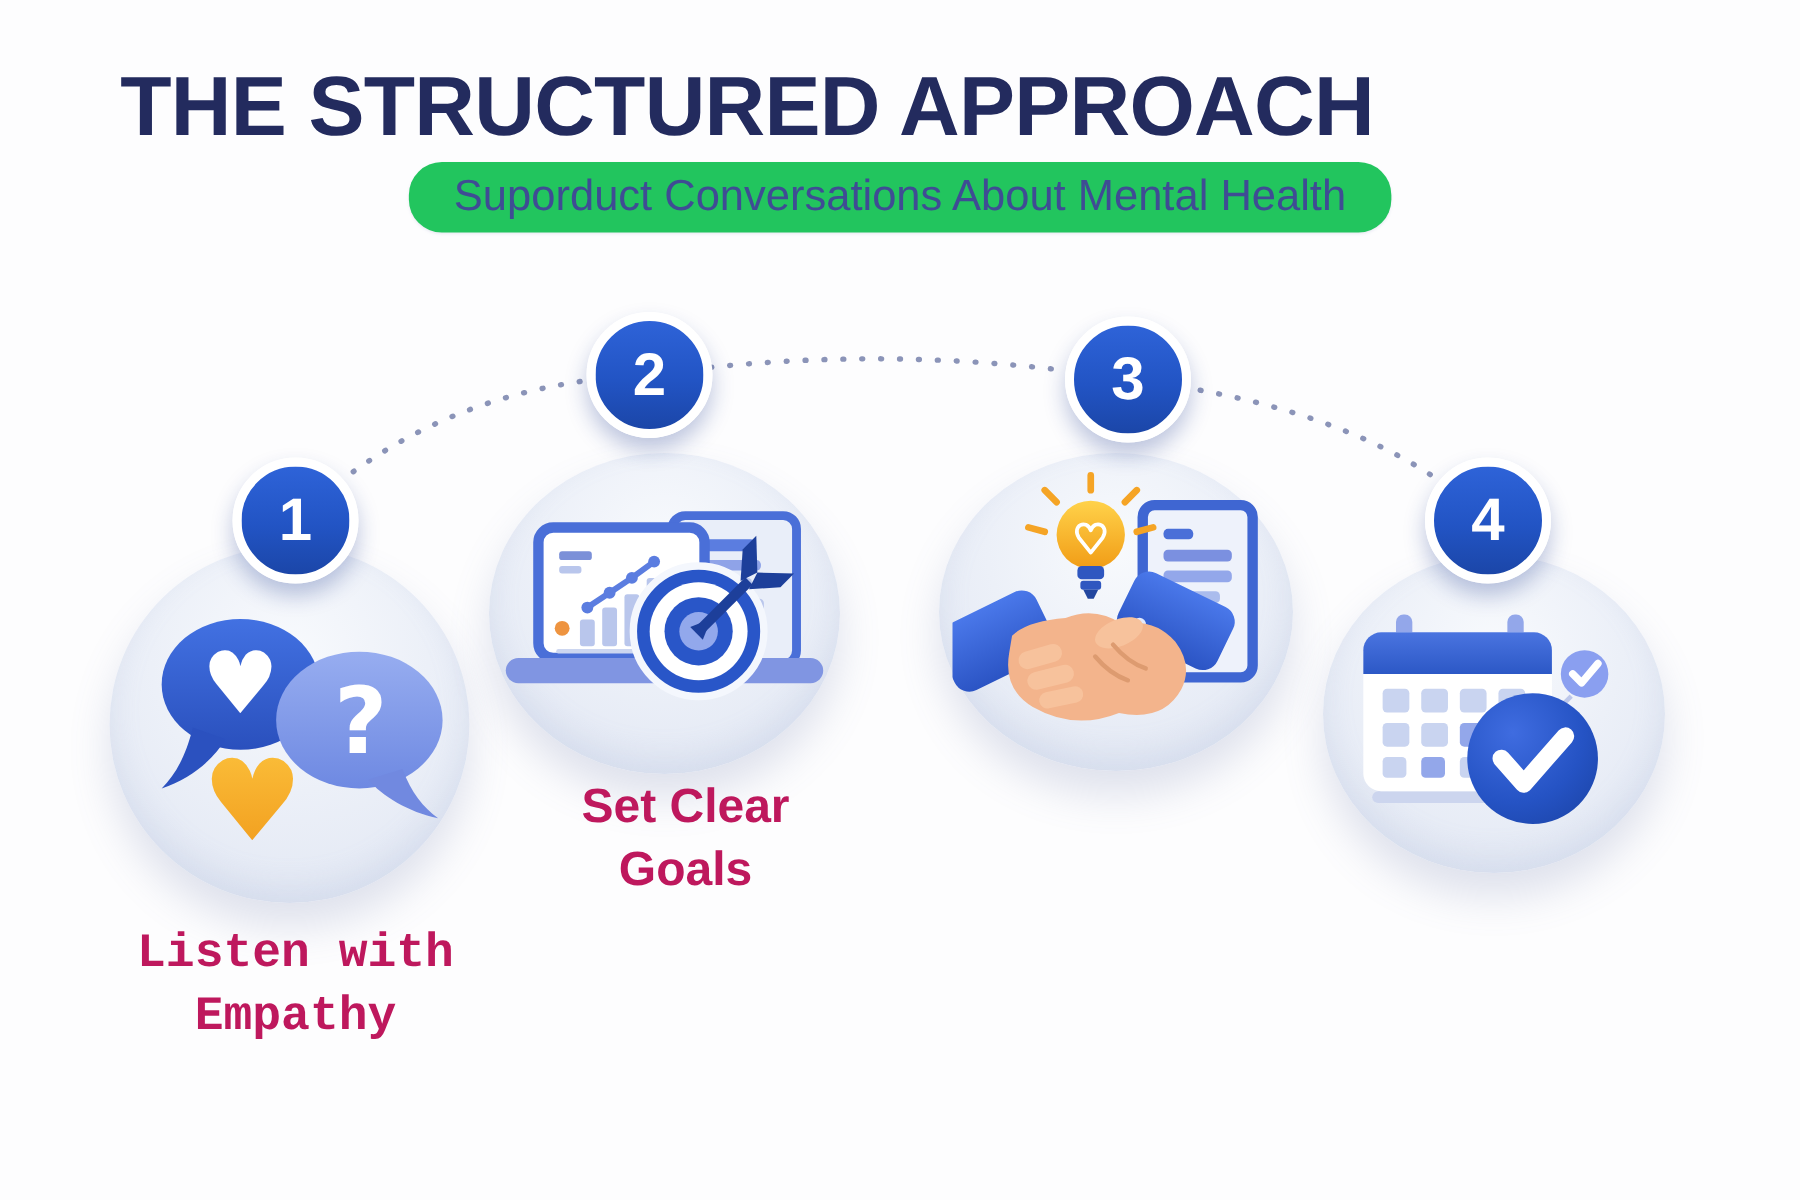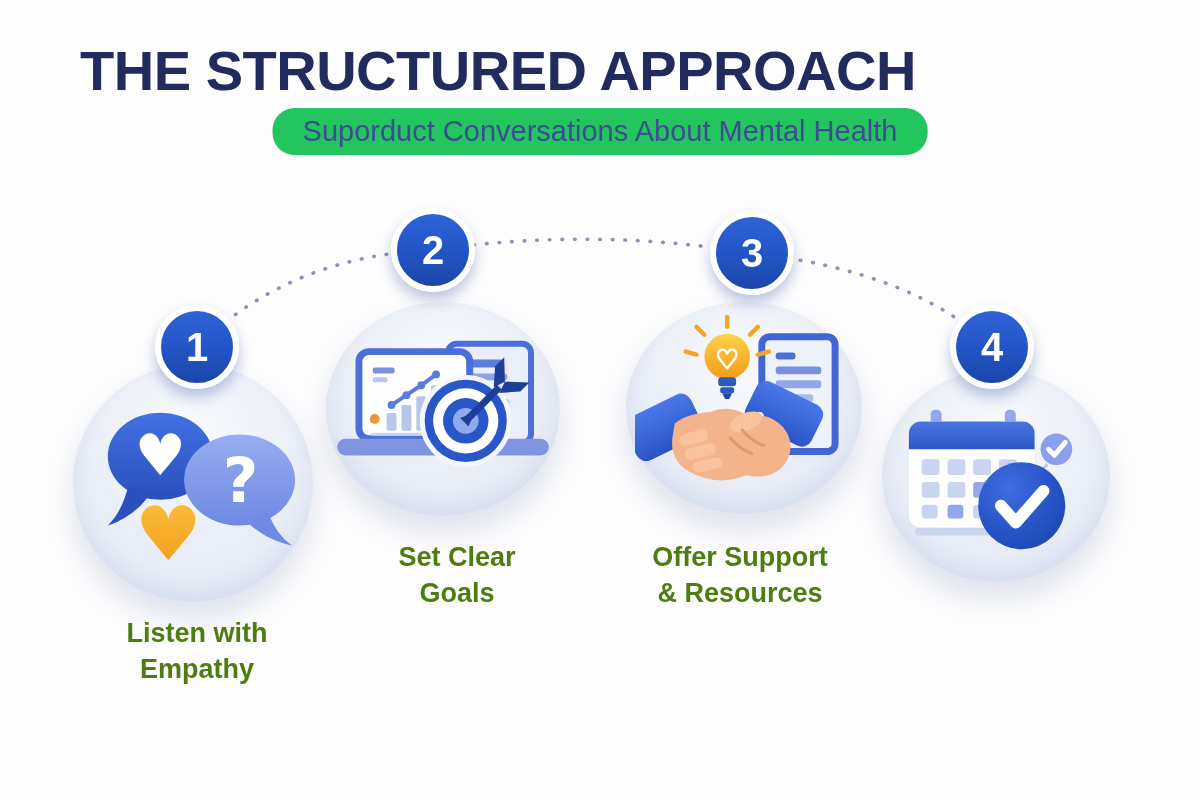--- a/index.html
+++ b/index.html
@@ -34,23 +34,22 @@
   .badge{
     position:absolute;width:72px;height:72px;border-radius:50%;
     background:linear-gradient(180deg,#2e63d8 0%,#2254c4 55%,#1b46a8 100%);
     border:6px solid #fff;
     box-shadow:0 8px 14px rgba(25,55,140,.28);
     display:flex;align-items:center;justify-content:center;
   }
   .badge span{color:#fff;font-size:40px;font-weight:800;line-height:1;}
   .step-label{
     position:absolute;width:280px;text-align:center;
-    font-size:27px;font-weight:700;line-height:1.32;color:#4d7c0f;
+    font-size:32px;font-weight:700;line-height:1.32;color:#be185d;
     white-space:pre-line;
-    margin-top:24px;
   }
   svg{display:block;}
 </style>
 </head>
 <body>
 
 <div class="canvas">
 
   <div class="title">THE STRUCTURED APPROACH</div>
   <div class="subtitle-pill">
@@ -85,21 +84,21 @@
       <ellipse cx="157" cy="107" rx="56" ry="46" fill="url(#bub2)"></ellipse>
       <path d="M186 140 C192 156 200 166 210 173 C190 169 172 158 163 147 Z" fill="#7189e0"></path>
       <text x="158" y="129" text-anchor="middle" font-family="DejaVu Sans, sans-serif" font-weight="bold" font-size="62" fill="#fff">?</text>
 
       <text x="85" y="188" text-anchor="middle" font-family="DejaVu Sans, sans-serif" font-size="76" fill="url(#oheart)">♥</text>
     </svg>
   </div>
   <div class="badge" style="left:155px;top:305px;">
     <span>1</span>
   </div>
-  <div class="step-label" style="left:57px;top:592px;">Listen with
+  <div class="step-label" style="left:57px;top:615px;font-family:Liberation Mono, monospace;">Listen with
 Empathy</div>
 
   <div class="step-circle" style="left:326px;top:302px;width:234px;height:214px;">
     <svg width="228" height="178" viewBox="0 0 230 180">
 
       <rect x="120" y="24" width="84" height="100" rx="9" fill="#e9eef9" stroke="#4a6fd8" stroke-width="6"></rect>
       <rect x="134" y="40" width="42" height="8" rx="3" fill="#5b7de0"></rect>
       <rect x="134" y="54" width="46" height="7" rx="3" fill="#8fa3e8"></rect>
       <rect x="134" y="66" width="40" height="7" rx="3" fill="#b9c6ec"></rect>
       <rect x="152" y="80" width="30" height="13" rx="3" fill="#b9c6ec"></rect>
@@ -190,22 +189,20 @@
         <rect x="50" y="138" width="32" height="12" rx="6" transform="rotate(-14 66 144)"></rect>
         <rect x="58" y="152" width="30" height="11" rx="5.5" transform="rotate(-12 73 157)"></rect>
         <ellipse cx="112" cy="114" rx="17" ry="9" transform="rotate(-22 112 114)"></ellipse>
       </g>
       <path d="M96 130 q10 12 22 16 M108 122 q10 12 22 16" fill="none" stroke="#dd9b70" stroke-width="3" stroke-linecap="round"></path>
     </svg>
   </div>
   <div class="badge" style="left:710px;top:211px;">
     <span>3</span>
   </div>
-  <div class="step-label" style="left:600px;top:516px;">Offer Support
-&amp; Resources</div>
 
   <div class="step-circle" style="left:882px;top:370px;width:228px;height:212px;">
     <svg width="218" height="198" viewBox="0 0 220 200">
       <defs>
         <linearGradient id="calG" x1="0" y1="0" x2="0" y2="1">
           <stop offset="0" stop-color="#4a74e0"></stop>
             <stop offset="1" stop-color="#2c58c6"></stop>
         </linearGradient>
         <radialGradient id="chkG" cx="0.35" cy="0.3" r="0.9">
           <stop offset="0" stop-color="#3f6ce0"></stop>

